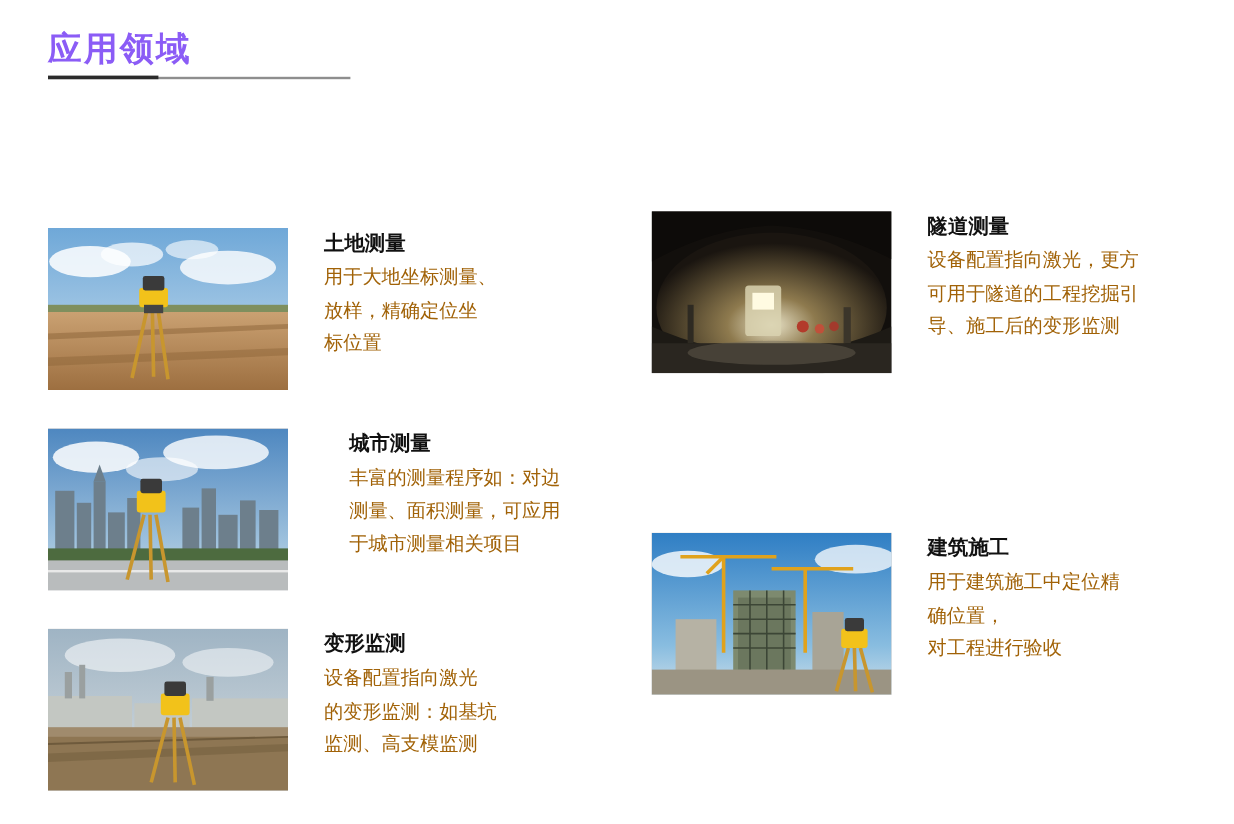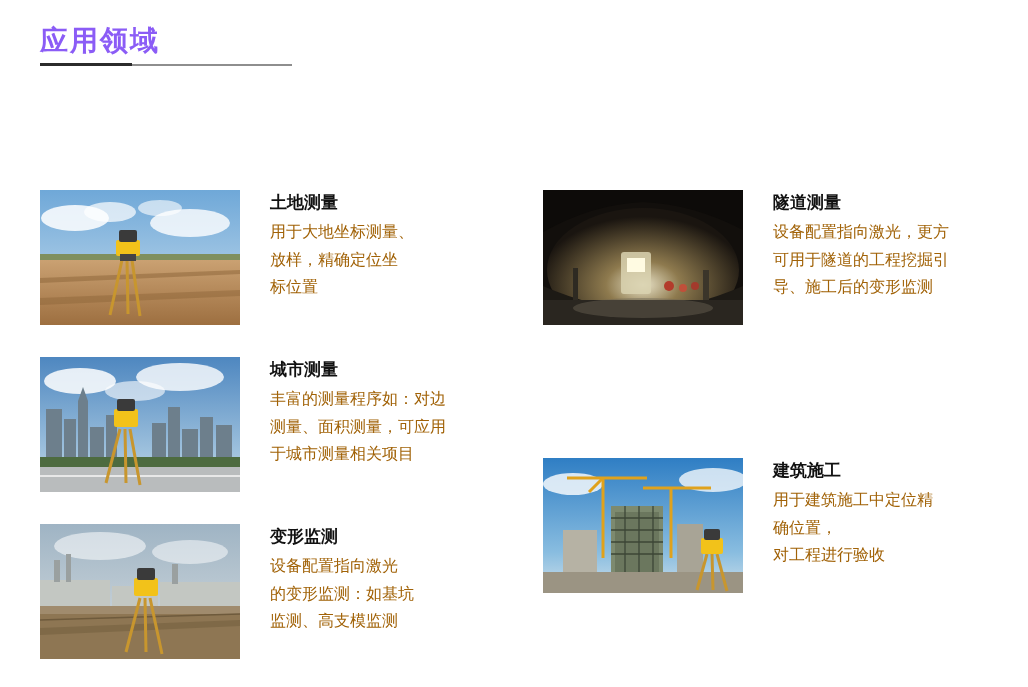--- a/index.html
+++ b/index.html
@@ -42,21 +42,21 @@
     height: 3px;
     background: #2b2b2b;
   }
 
   
   .column {
     position: absolute;
     width: 470px;
   }
   .col-left { left: 40px; top: 190px; }
-  .col-right { left: 543px; top: 190px; }
+  .col-right { left: 543px; top: 176px; }
 
   .item {
     position: relative;
     display: flex;
     align-items: flex-start;
   }
   .item + .item { margin-top: 0px; }
 
   .thumb {
     width: 200px;
@@ -81,21 +81,21 @@
   }
   .item-desc {
     font-size: 16px;
     line-height: 1.72;
     color: #a16207;
     max-width: 240px;
   }
 
   
   .col-left .item:nth-child(1) { margin-bottom: 32px; }
-  .col-left .item:nth-child(2) { margin-bottom: 32px; }
+  .col-left .item:nth-child(2) { margin-bottom: 32px; gap: 21px; }
 
   
   .col-right .item-desc { max-width: 250px; }
   .col-right .item:nth-child(1) { margin-bottom: 133px; }
 
   .desc-line { display: block; }
   .desc-indent { display: block; }
 </style>
 </head>
 <body>

